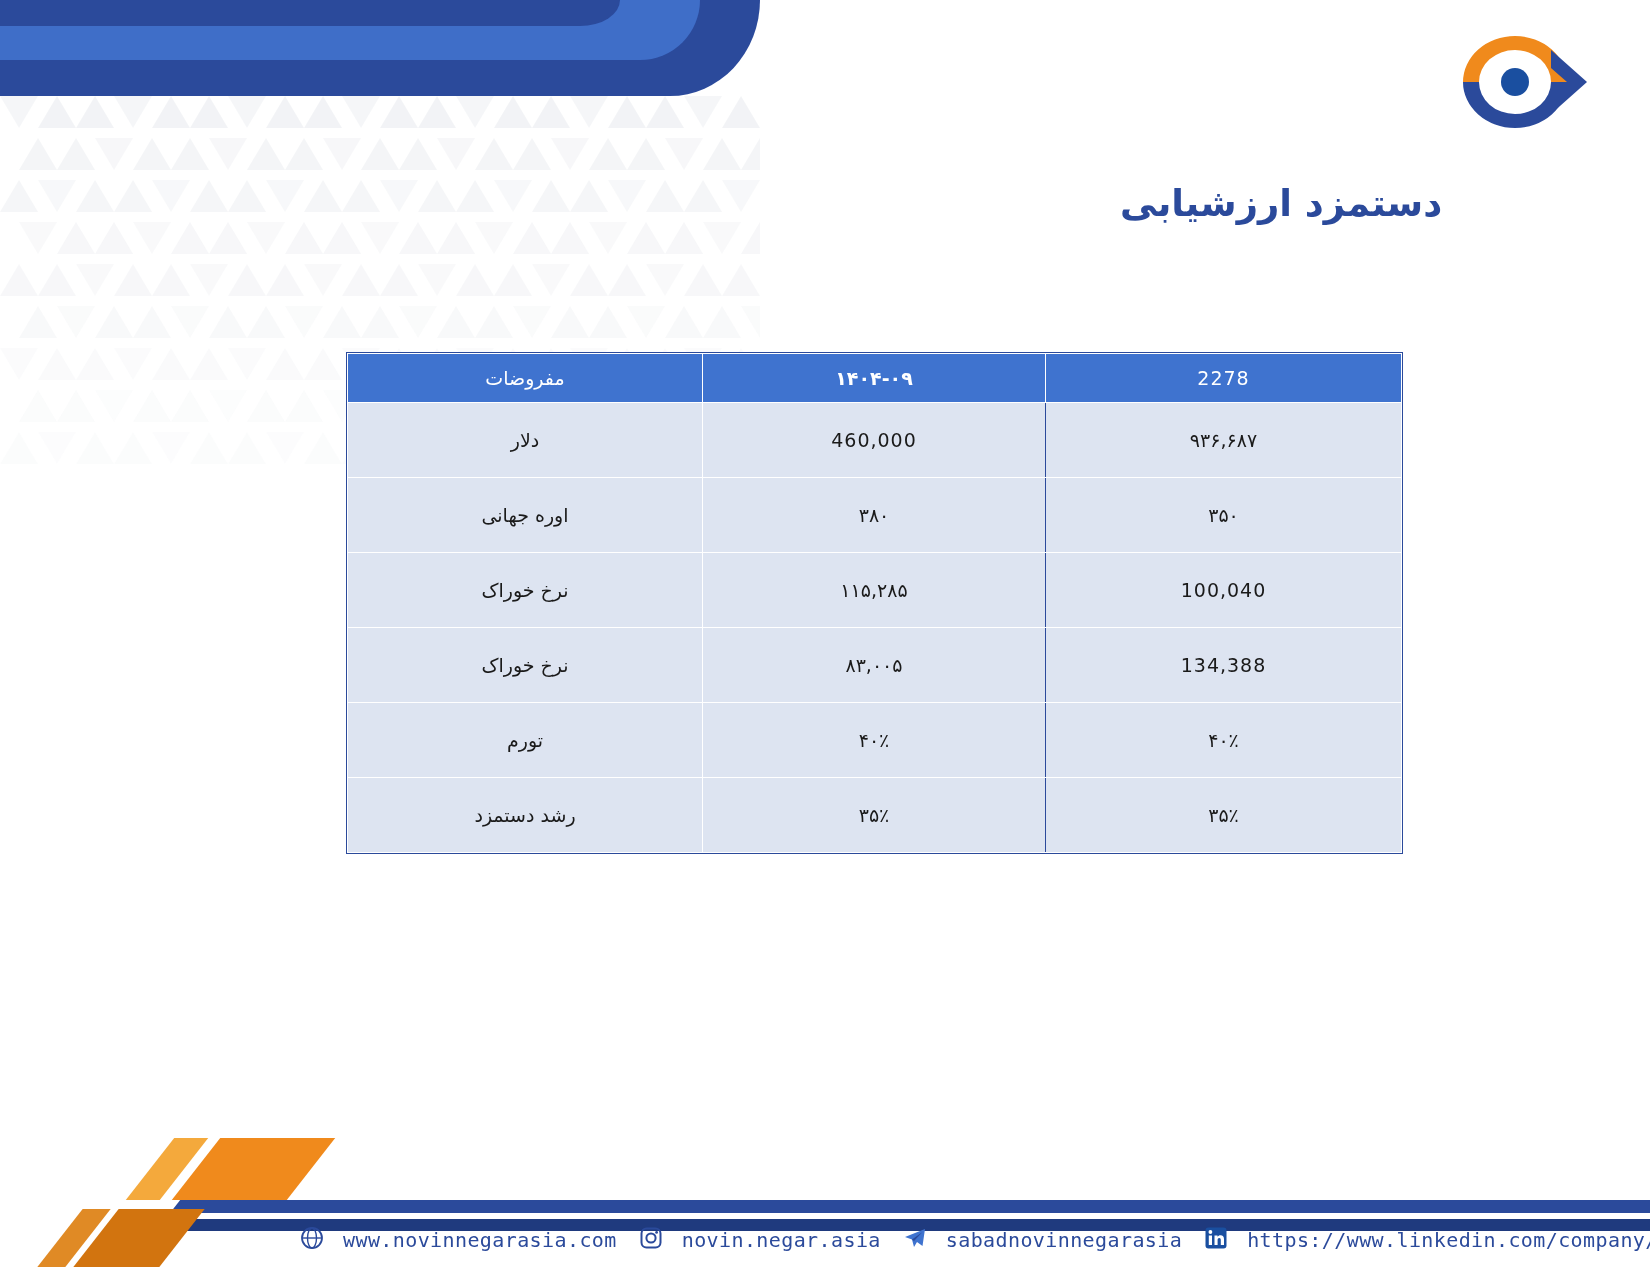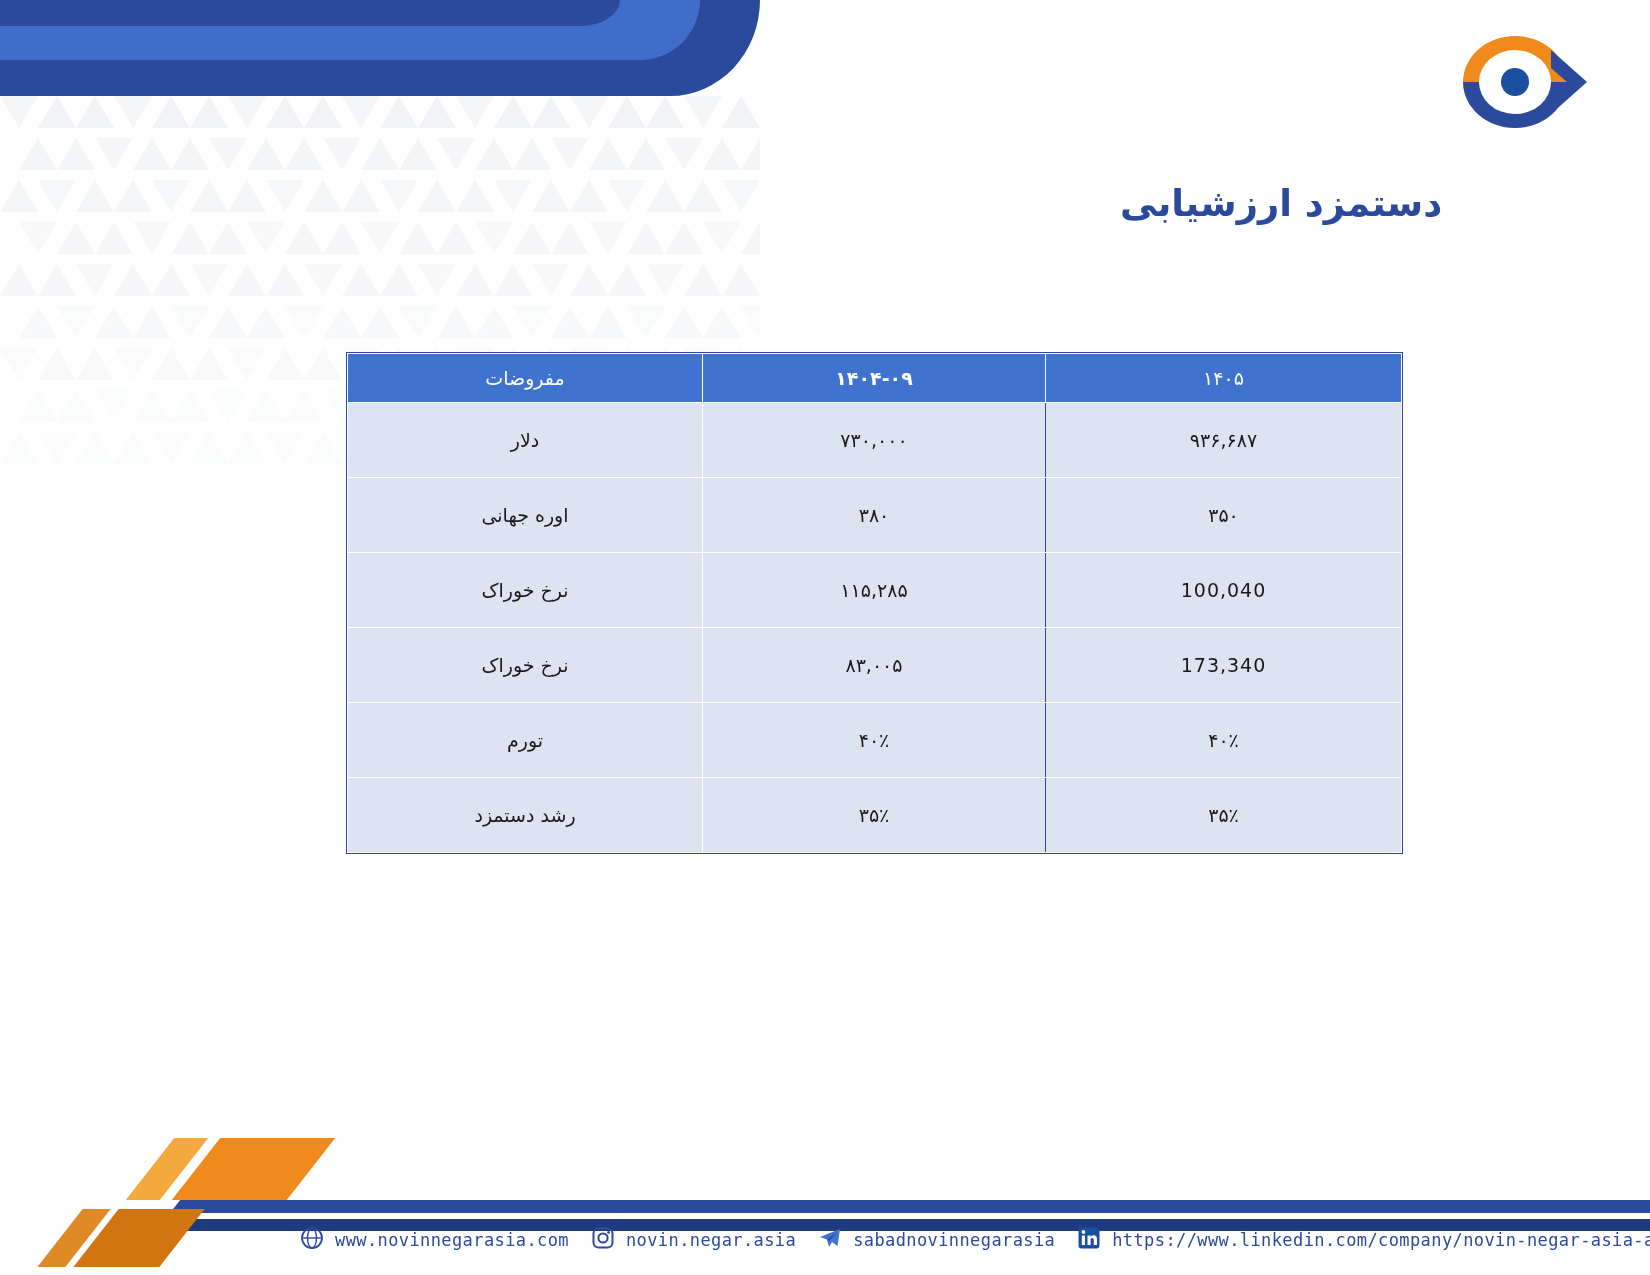--- a/index.html
+++ b/index.html
@@ -203,23 +203,23 @@
     height: 42px;
     display: flex;
     align-items: center;
     direction: ltr;
     gap: 22px;
     font-family: "DejaVu Sans Mono", "Liberation Mono", monospace;
   }
   .footer-item {
     display: flex;
     align-items: center;
-    gap: 11px;
+    gap: 19px;
     color: #2b4a9b;
-    font-size: 17px;
+    font-size: 20px;
     white-space: nowrap;
   }
   .footer-item .txt { letter-spacing: 0.4px; }
 
   .ic {
     width: 24px; height: 24px;
     flex: 0 0 24px;
     display: inline-block;
   }
 </style>
@@ -422,43 +422,43 @@
     <circle cx="60" cy="56" r="14" fill="#1a4fa0"></circle>
   </svg>
 </div>
 
 <div class="page-title">دستمزد ارزشیابی</div>
 
 <div class="table-wrap">
   <table class="assumptions">
     <thead>
       <tr>
-        <th class="col-b">۱۴۰۵</th>
+        <th class="col-b">2278</th>
         <th class="col-a">۱۴۰۴-۰۹</th>
         <th class="col-label">مفروضات</th>
       </tr>
     </thead>
     <tbody id="table-body">
         <tr>
           <td>۹۳۶,۶۸۷</td>
-          <td>۷۳۰,۰۰۰</td>
+          <td>460,000</td>
           <td class="label-cell">دلار</td>
         </tr>
         <tr>
           <td>۳۵۰</td>
           <td>۳۸۰</td>
           <td class="label-cell">اوره جهانی</td>
         </tr>
         <tr>
           <td>100,040</td>
           <td>۱۱۵,۲۸۵</td>
           <td class="label-cell">نرخ خوراک</td>
         </tr>
         <tr>
-          <td>173,340</td>
+          <td>134,388</td>
           <td>۸۳,۰۰۵</td>
           <td class="label-cell">نرخ خوراک</td>
         </tr>
         <tr>
           <td>۴۰٪</td>
           <td>۴۰٪</td>
           <td class="label-cell">تورم</td>
         </tr>
         <tr>
           <td>۳۵٪</td>

